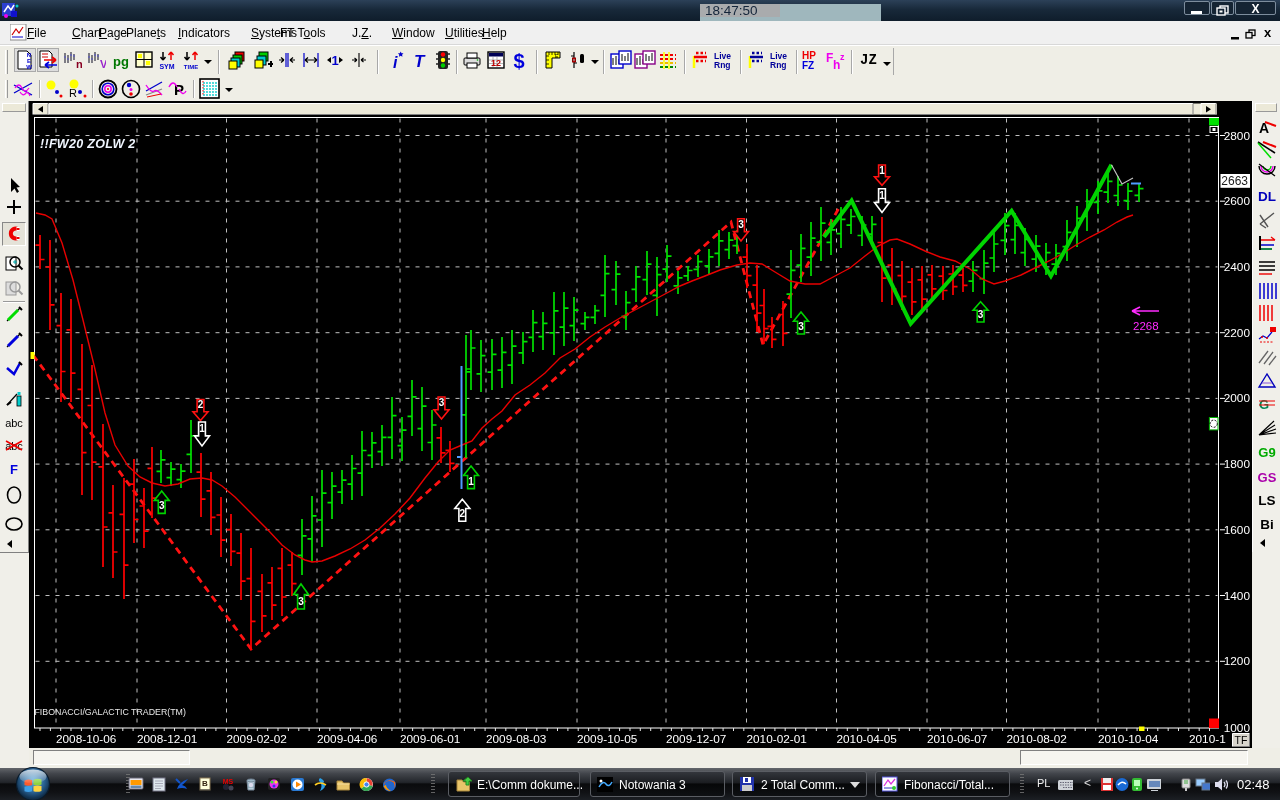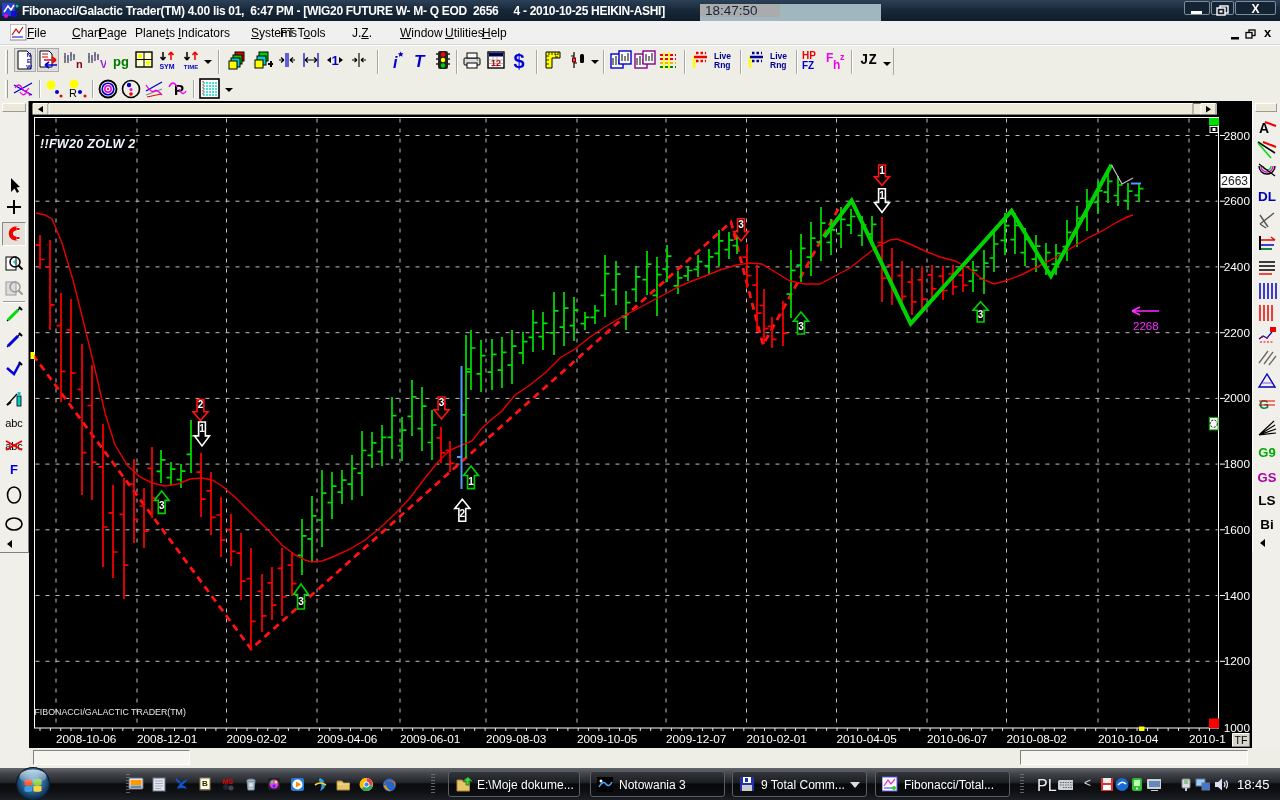--- a/index.html
+++ b/index.html
@@ -29,21 +29,20 @@
 .trayicon{position:absolute;top:9px;width:15px;height:14px}
 </style></head><body>
 <div id="titlebar">
  <svg class="abs" style="left:2px;top:2px" width="18" height="17">
       <rect x="0" y="1" width="13" height="13" fill="#2b3fd0"></rect>
       <path d="M2,10 L6,4 L9,8 L12,3" stroke="#fff" stroke-width="1.5" fill="none"></path>
       <rect x="9" y="9" width="6" height="6" fill="#11c"></rect>
       <circle cx="4" cy="14" r="2" fill="#e0e"></circle>
       <circle cx="15" cy="4" r="1.5" fill="#0cc"></circle>
     </svg>
- <div id="titletext">Fibonacci/Galactic Trader(TM) 4.00 lis 01,  6:47 PM - [WIG20 FUTURE W- M- Q EOD  2656     4 - 2010-10-25 HEIKIN-ASHI]</div>
  <div id="clockbox">
       <div class="lft"></div>
       <div class="t">18:47:50</div>
     </div>
  <div class="tbtn" style="left:1184px;width:26px"><svg width="24" height="12">
         <rect x="6" y="7" width="11" height="3" fill="#fff"></rect>
       </svg></div>
  <div class="tbtn" style="left:1211px;width:23px"><svg width="21" height="12">
         <rect x="8" y="2" width="8" height="7" fill="none" stroke="#fff" stroke-width="1.4"></rect>
         <rect x="5" y="4" width="8" height="7" fill="#152433" stroke="#fff" stroke-width="1.4"></rect>
@@ -53,26 +52,26 @@
 </div>
 <div id="menubar">
  <svg class="abs" style="left:10px;top:3px" width="18" height="18">
       <rect x="0" y="0" width="16" height="16" fill="#fff" stroke="#888"></rect>
       <path d="M2,11 L6,5 L9,9 L13,3" stroke="#c00" stroke-width="1.2" fill="none"></path>
       <path d="M2,13 h11" stroke="#00c" stroke-width="1"></path>
     </svg>
  <div class="mi" style="left:27px"><u>F</u>ile</div>
     <div class="mi" style="left:72px"><u>C</u>hart</div>
     <div class="mi" style="left:99px"><u>P</u>age</div>
-    <div class="mi" style="left:135px">Plane<u>t</u>s</div>
+    <div class="mi" style="left:126px">Plane<u>t</u>s</div>
     <div class="mi" style="left:178px"><u>I</u>ndicators</div>
     <div class="mi" style="left:251px"><u>S</u>ystems</div>
     <div class="mi" style="left:280px">FT T<u>o</u>ols</div>
     <div class="mi" style="left:352px">J.<u>Z</u>.</div>
-    <div class="mi" style="left:400px"><u>W</u>indow</div>
+    <div class="mi" style="left:392px"><u>W</u>indow</div>
     <div class="mi" style="left:445px"><u>U</u>tilities</div>
     <div class="mi" style="left:482px"><u>H</u>elp</div>
  <div class="abs" style="left:1230px;top:6px;width:12px;height:12px"><svg width="12" height="12">
         <rect x="1" y="8" width="8" height="2.5" fill="#000"></rect>
       </svg></div>
  <div class="abs" style="left:1245px;top:6px;width:12px;height:12px"><svg width="12" height="12">
         <rect x="4" y="1" width="6" height="5.5" fill="none" stroke="#000" stroke-width="1.3"></rect>
         <rect x="1" y="3.5" width="6" height="5.5" fill="#f0f0f0" stroke="#000" stroke-width="1.3"></rect>
       </svg></div>
  <div class="abs" style="left:1264px;top:4px;font-size:13px;font-weight:bold">x</div>
@@ -679,51 +678,51 @@
       <circle cx="8.5" cy="9" r="6.5" fill="#26c"></circle>
       <path d="M3,7 Q8,2 14,6 Q15,9 13,12 Q15,5 8,5 Q4,5 3,9 Z" fill="#f60"></path>
       <path d="M2.5,10 Q5,15 10,15 Q5,12 5,9 Z" fill="#f90"></path>
     </svg>
     <div class="abs" style="left:431px;top:6px;width:4px;height:20px;background:repeating-linear-gradient(#777 0 1px,transparent 1px 3px);opacity:0.8"></div>
     <div class="tkbtn" style="left:448px;width:132px">
 <svg class="abs" style="left:6px;top:4px" width="18" height="18">
         <path d="M2,4 h5 l1.5,2 h6 v9 h-12.5 z" fill="#e8c56a" stroke="#a8853a"></path>
         <path d="M12,1 l4,4 h-3 v4 h-3 v-4 h-3 z" fill="#4c4" stroke="#282" transform="translate(1,0)"></path>
       </svg>
-<div class="lbl">E:\Moje dokume...</div>
+<div class="lbl">E:\Comm dokume...</div>
     </div>
     <div class="tkbtn" style="left:590px;width:135px">
 <svg class="abs" style="left:6px;top:4px" width="18" height="18">
         <rect x="0" y="1" width="16" height="15" fill="#000"></rect>
         <path d="M2,11 Q6,4 9,8 T15,6" stroke="#4af" stroke-width="1.5" fill="none"></path>
         <circle cx="4" cy="5" r="1.5" fill="#fff"></circle>
       </svg>
 <div class="lbl">Notowania 3</div>
     </div>
     <div class="tkbtn" style="left:732px;width:135px">
 <svg class="abs" style="left:6px;top:4px" width="18" height="18">
         <rect x="1" y="1" width="14" height="14" fill="#23a"></rect>
         <rect x="4" y="1" width="8" height="6" fill="#fff"></rect>
         <rect x="6" y="2" width="3" height="4" fill="#23a"></rect>
         <rect x="3" y="9" width="10" height="6" fill="#ccc"></rect>
       </svg>
-<div class="lbl">9 Total Comm...</div>
+<div class="lbl">2 Total Comm...</div>
 <div class="abs" style="right:6px;top:10px;width:0;height:0;border-left:5px solid transparent;border-right:5px solid transparent;border-top:6px solid #ddd"></div>
     </div>
     <div class="tkbtn" style="left:875px;width:135px">
 <svg class="abs" style="left:6px;top:4px" width="18" height="18">
         <rect x="0" y="1" width="15" height="14" fill="#fff" stroke="#55d"></rect>
         <path d="M2,10 L6,4 L9,8 L13,3" stroke="#d3d" stroke-width="1.3" fill="none"></path>
         <path d="M2,12 h11" stroke="#33c"></path>
         <circle cx="12" cy="12" r="2" fill="#3c3"></circle>
       </svg>
 <div class="lbl">Fibonacci/Total...</div>
     </div>
     <div class="abs" style="left:1020px;top:6px;width:4px;height:20px;background:repeating-linear-gradient(#777 0 1px,transparent 1px 3px);opacity:0.8"></div>
-    <div class="abs" style="left:1037px;top:9px;font-size:16px;color:#eee">PL</div>
+    <div class="abs" style="left:1037px;top:9px;font-size:11px;color:#eee">PL</div>
     <svg class="trayicon" style="left:1058px" width="21" height="15">
       <rect x="0" y="3" width="20" height="10" rx="1.5" fill="#cfd3d8"></rect>
       <path d="M2,5.5 h16 M2,8 h16 M5,10.5 h10" stroke="#667" stroke-width="1" stroke-dasharray="1.5 1"></path>
     </svg>
     <div class="abs" style="left:1084px;top:8px;font-size:12px;color:#ddd">&lt;</div>
     <svg class="trayicon" style="left:1100px" width="15" height="15">
       <rect x="1" y="1" width="12" height="13" fill="#d33"></rect>
       <rect x="3" y="1" width="8" height="5" fill="#eee"></rect>
       <rect x="3" y="8" width="8" height="5" fill="#fff"></rect>
     </svg>
@@ -747,14 +746,14 @@
       <path d="M8,11 v3" stroke="#ccc" stroke-width="2"></path>
     </svg>
     <svg class="trayicon" style="left:1195px" width="18" height="15">
       <rect x="1" y="2" width="9" height="7" fill="#9cf" stroke="#678"></rect>
       <rect x="7" y="6" width="9" height="7" fill="#47c" stroke="#678"></rect>
     </svg>
     <svg class="trayicon" style="left:1213px" width="16" height="15">
       <path d="M2,5 h3 l4,-3.5 v12 l-4,-3.5 h-3 z" fill="#dde"></path>
       <path d="M11,5 q2,2.5 0,5 M13,3.5 q3,4 0,8" stroke="#dde" stroke-width="1.3" fill="none"></path>
     </svg>
-    <div class="abs" style="left:1237px;top:9px;font-size:13px;color:#fff">18:45</div>
+    <div class="abs" style="left:1237px;top:9px;font-size:13px;color:#fff">02:48</div>
   </div>
 
 </body></html>

